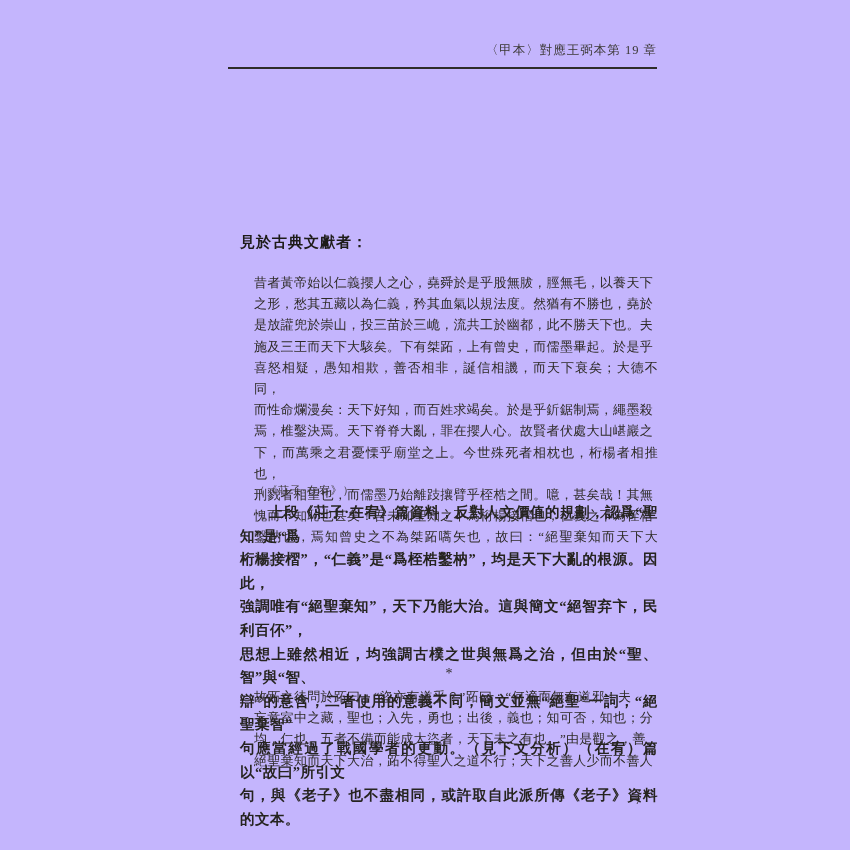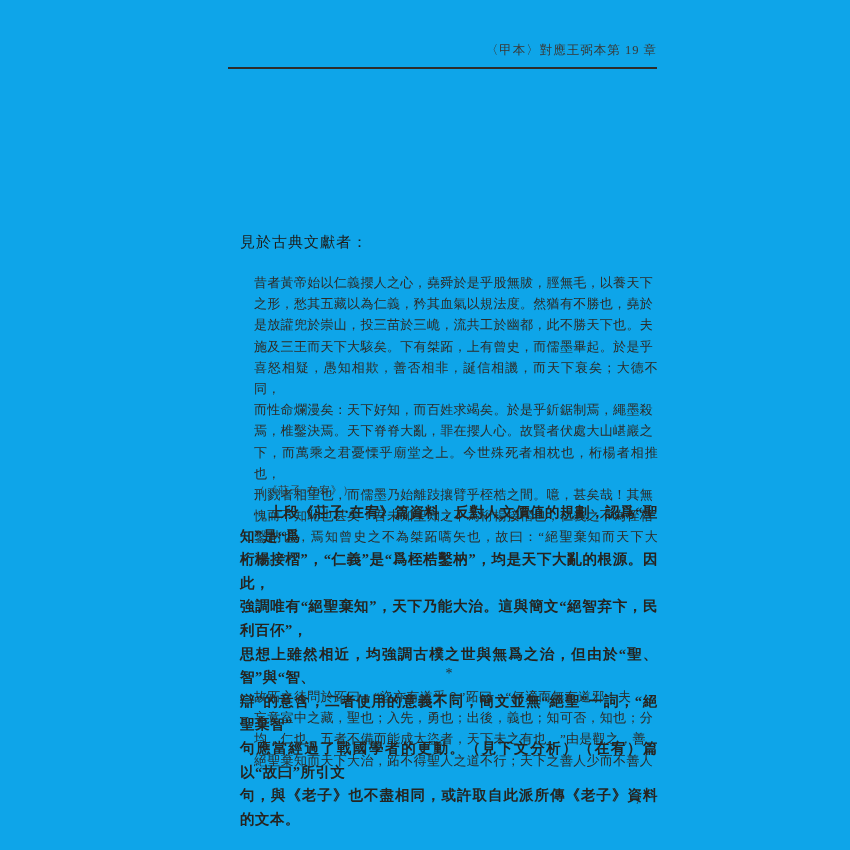--- a/index.html
+++ b/index.html
@@ -11,21 +11,21 @@
     position: relative;
     width: 850px;
     height: 850px;
     overflow: hidden;
     font-family: "Liberation Serif", serif;
     color: #262420;
   }
   .page {
     position: absolute;
     inset: 0;
-    background: #0ea5e9;
+    background: #c4b5fd;
   }
   .header-text {
     position: absolute;
     top: 42px;
     right: 193px;
     font-size: 12.5px;
     letter-spacing: 1px;
     color: #3a3733;
     white-space: nowrap;
   }
@@ -49,21 +49,21 @@
     text-indent: 2em;
     color: #262420;
   }
   #para1 { top: 109px; }
   #para2 { top: 171px; }
   .section-heading {
     position: absolute;
     left: 240px;
     top: 233px;
     font-family: "Liberation Sans", sans-serif;
-    font-weight: normal;
+    font-weight: bold;
     font-size: 15px;
     letter-spacing: 1px;
     color: #1d1b18;
   }
   .quote-block {
     position: absolute;
     left: 254px;
     width: 404px;
     font-size: 13px;
     line-height: 21.2px;

